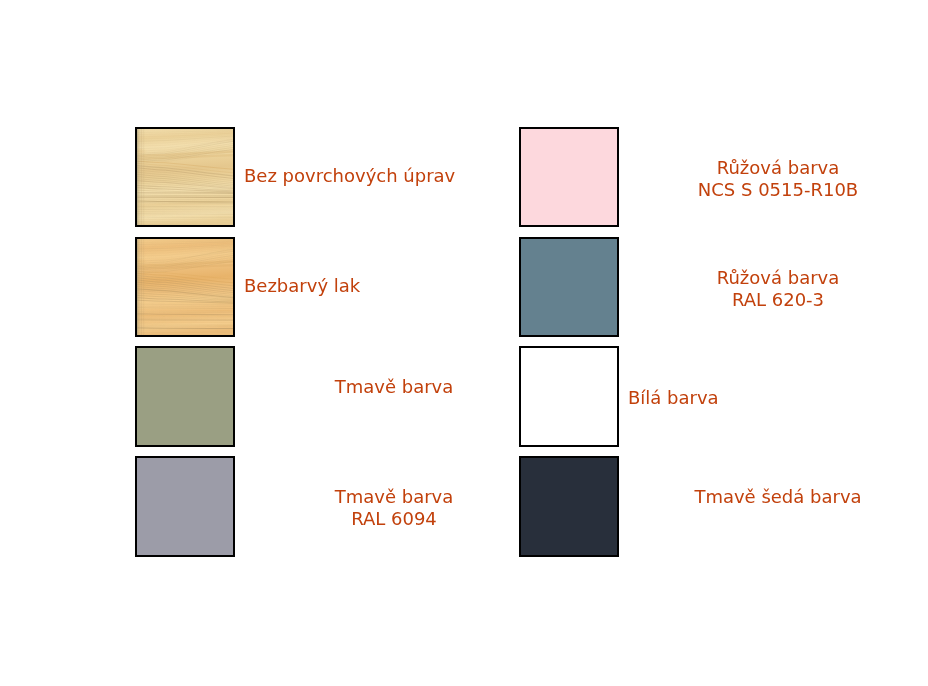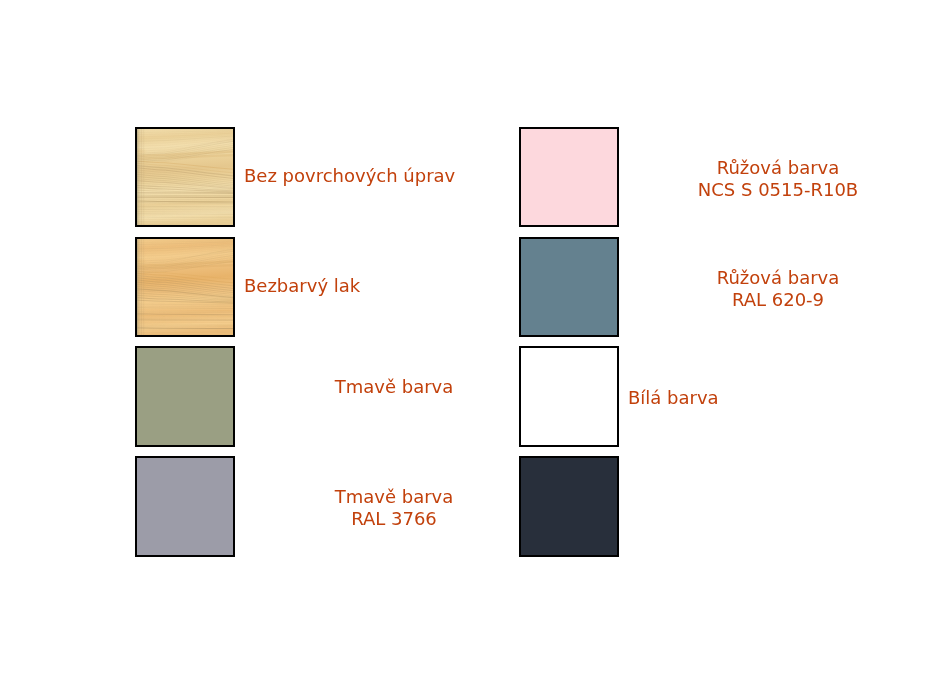--- a/index.html
+++ b/index.html
@@ -248,52 +248,53 @@
       <div class="swatch" style="background: rgb(154, 159, 131);"></div>
       <div class="label lines-2">
         <span>Tmavě barva</span>
       </div>
     </div>
 
     <div class="row">
       <div class="swatch" style="background: rgb(156, 156, 168);"></div>
       <div class="label lines-2">
         <span>Tmavě barva</span>
-        <span>RAL 3766</span>
+        <span>RAL 6094</span>
       </div>
     </div>
 
   </div>
 
   <div class="col col-right">
 
     <div class="row">
       <div class="swatch" style="background: rgb(253, 216, 221);"></div>
       <div class="label lines-2">
         <span>Růžová barva</span>
         <span>NCS S 0515-R10B</span>
       </div>
     </div>
 
     <div class="row">
       <div class="swatch" style="background: rgb(100, 129, 143);"></div>
       <div class="label lines-2">
         <span>Růžová barva</span>
-        <span>RAL 620-9</span>
+        <span>RAL 620-3</span>
       </div>
     </div>
 
     <div class="row">
       <div class="swatch" style="background: rgb(255, 255, 255);"></div>
       <div class="label lines-1 shift-down">
         <span>Bílá barva</span>
       </div>
     </div>
 
     <div class="row">
       <div class="swatch" style="background: rgb(40, 47, 59);"></div>
       <div class="label lines-2">
+        <span>Tmavě šedá barva</span>
       </div>
     </div>
 
   </div>
 
 </div>
 
 </body></html>

